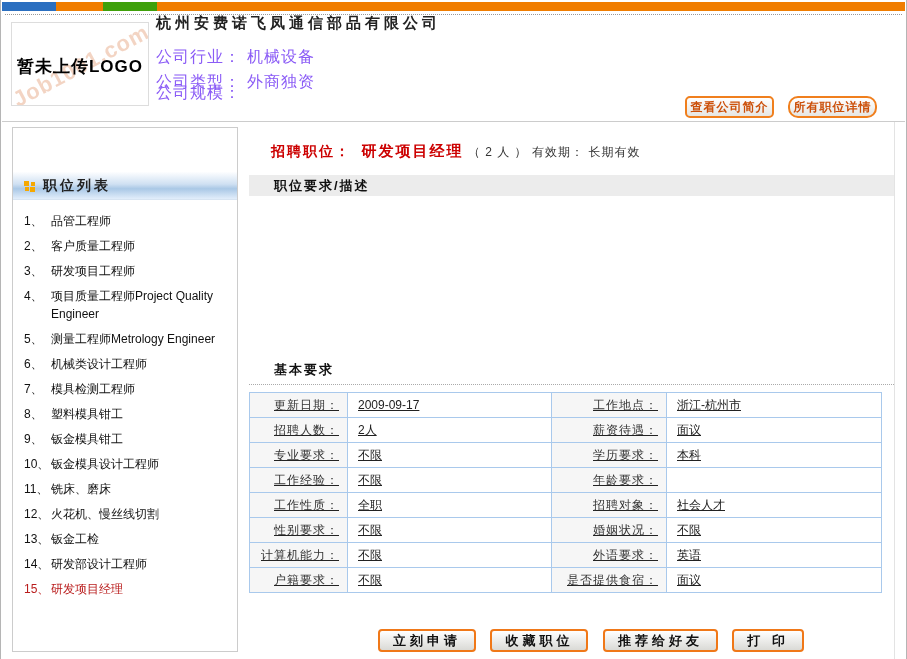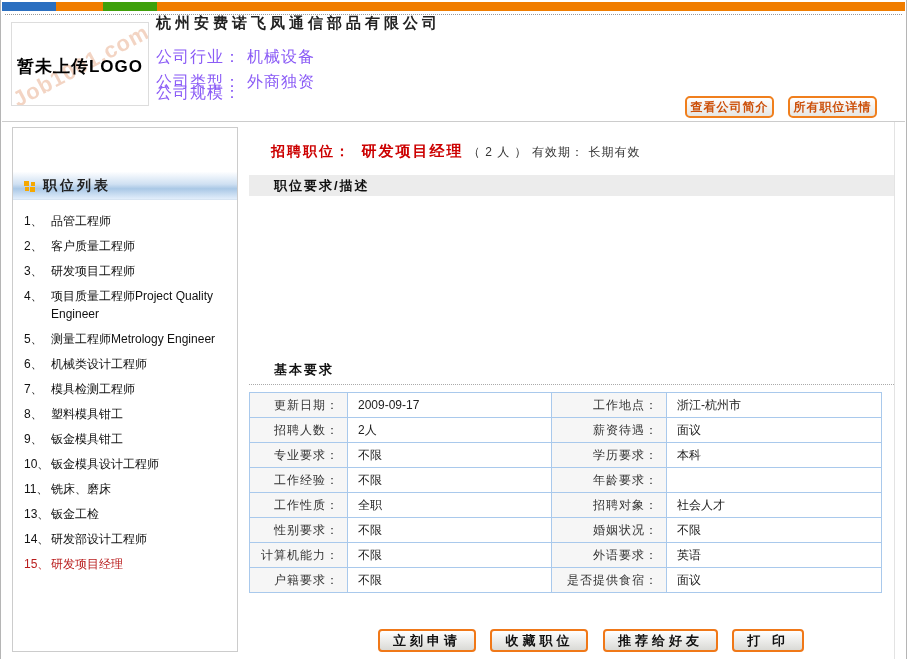--- a/index.html
+++ b/index.html
@@ -27,21 +27,21 @@
   .company-name { position:absolute; left:155px; top:14px; font-size:15px; font-weight:bold;
                   color:#222; letter-spacing:4px; }
   .company-field { position:absolute; left:155px; font-size:16px; color:#8b5cf6; letter-spacing:1px; }
   .company-field .val { margin-left:6px; }
   .f1 { top:47px; } .f2 { top:72px; } .f3 { top:83px; }
   .hdr-btn { position:absolute; top:96px; height:22px; line-height:18px; text-align:center;
              border:2px solid #f07f1d; border-radius:5px; color:#cc4f09; font-size:12px;
              font-weight:bold; letter-spacing:1px; background:linear-gradient(#ffffff,#e6e6e3);
              cursor:pointer; }
   .hdr-btn1 { left:684px; width:89px; }
-  .hdr-btn2 { left:787px; width:89px; }
+  .hdr-btn2 { left:787px; width:89px;border-radius:10px; }
   .header-divider { position:absolute; top:121px; left:1px; right:1px; height:1px; background:#ccc; }
   .right-inner-line { position:absolute; top:122px; bottom:0; left:893px; width:1px; background:#e3e3e3; }
 
   
   .sidebar { position:absolute; left:11px; top:127px; width:226px; height:525px;
              border:1px solid #ccc; background:#fff; }
   .sidebar-header { height:28px; display:flex; align-items:center;
     background:linear-gradient(180deg,#fdfeff 0%,#cfe0f2 45%,#aac8e6 62%,#e2eefb 100%);
     border-bottom:1px solid #d7e4f2;margin-top:44px; }
   .grid-icon { display:inline-block; width:12px; height:12px; margin:0 7px 0 11px;
@@ -64,21 +64,21 @@
   .job-header .meta  { color:#333; font-size:12px; letter-spacing:1px; }
   .section-bar { position:absolute; top:175px; left:0; width:645px; height:21px; background:#ececec;
                  line-height:21px; font-size:13px; font-weight:bold; color:#111;
                  padding-left:25px; letter-spacing:2px; }
   .desc { position:absolute; top:214px; left:25px; width:612px; font-size:12px;
           line-height:25px; color:#222; letter-spacing:.5px; }
   .basic-title { position:absolute; top:361px; left:25px; font-size:13px; font-weight:bold;
                  color:#111; letter-spacing:2px; }
   .dotted-mid { position:absolute; top:384px; left:0; width:645px; border-top:1px dotted #aaa; }
   .req-table { position:absolute; top:392px; left:0; border-collapse:collapse; width:632px;
-               table-layout:fixed; }
+               table-layout:fixed;text-decoration:underline; }
   .req-table td { border:1px solid #a9c9ec; height:25px; font-size:12px; }
   .req-table td.lab { background:#f6f6f6; text-align:right; padding-right:8px;
                       color:#333; letter-spacing:1px; }
   .req-table td.val { background:#fff; padding-left:10px; color:#222; }
   .c1 { width:98px; } .c2 { width:204px; } .c3 { width:115px; } .c4 { width:215px; }
 
   .actions { position:absolute; top:629px; left:129px; white-space:nowrap; }
   .act-btn { display:inline-block; height:23px; line-height:19px; padding:0 13px;
              margin-right:10px; border:2px solid #f07818; border-radius:4px;
              background:linear-gradient(#ffffff,#dadad6); color:#111; font-size:13px;
@@ -163,20 +163,24 @@
         </li>
       <li>
           <span class="num">10、</span>
           <span>钣金模具设计工程师</span>
         </li>
       <li>
           <span class="num">11、</span>
           <span>铣床、磨床</span>
         </li>
       <li>
+          <span class="num">12、</span>
+          <span>火花机、慢丝线切割</span>
+        </li>
+      <li>
           <span class="num">13、</span>
           <span>钣金工检</span>
         </li>
       <li>
           <span class="num">14、</span>
           <span>研发部设计工程师</span>
         </li>
       <li class="active">
           <span class="num">15、</span>
           <span>研发项目经理</span>

